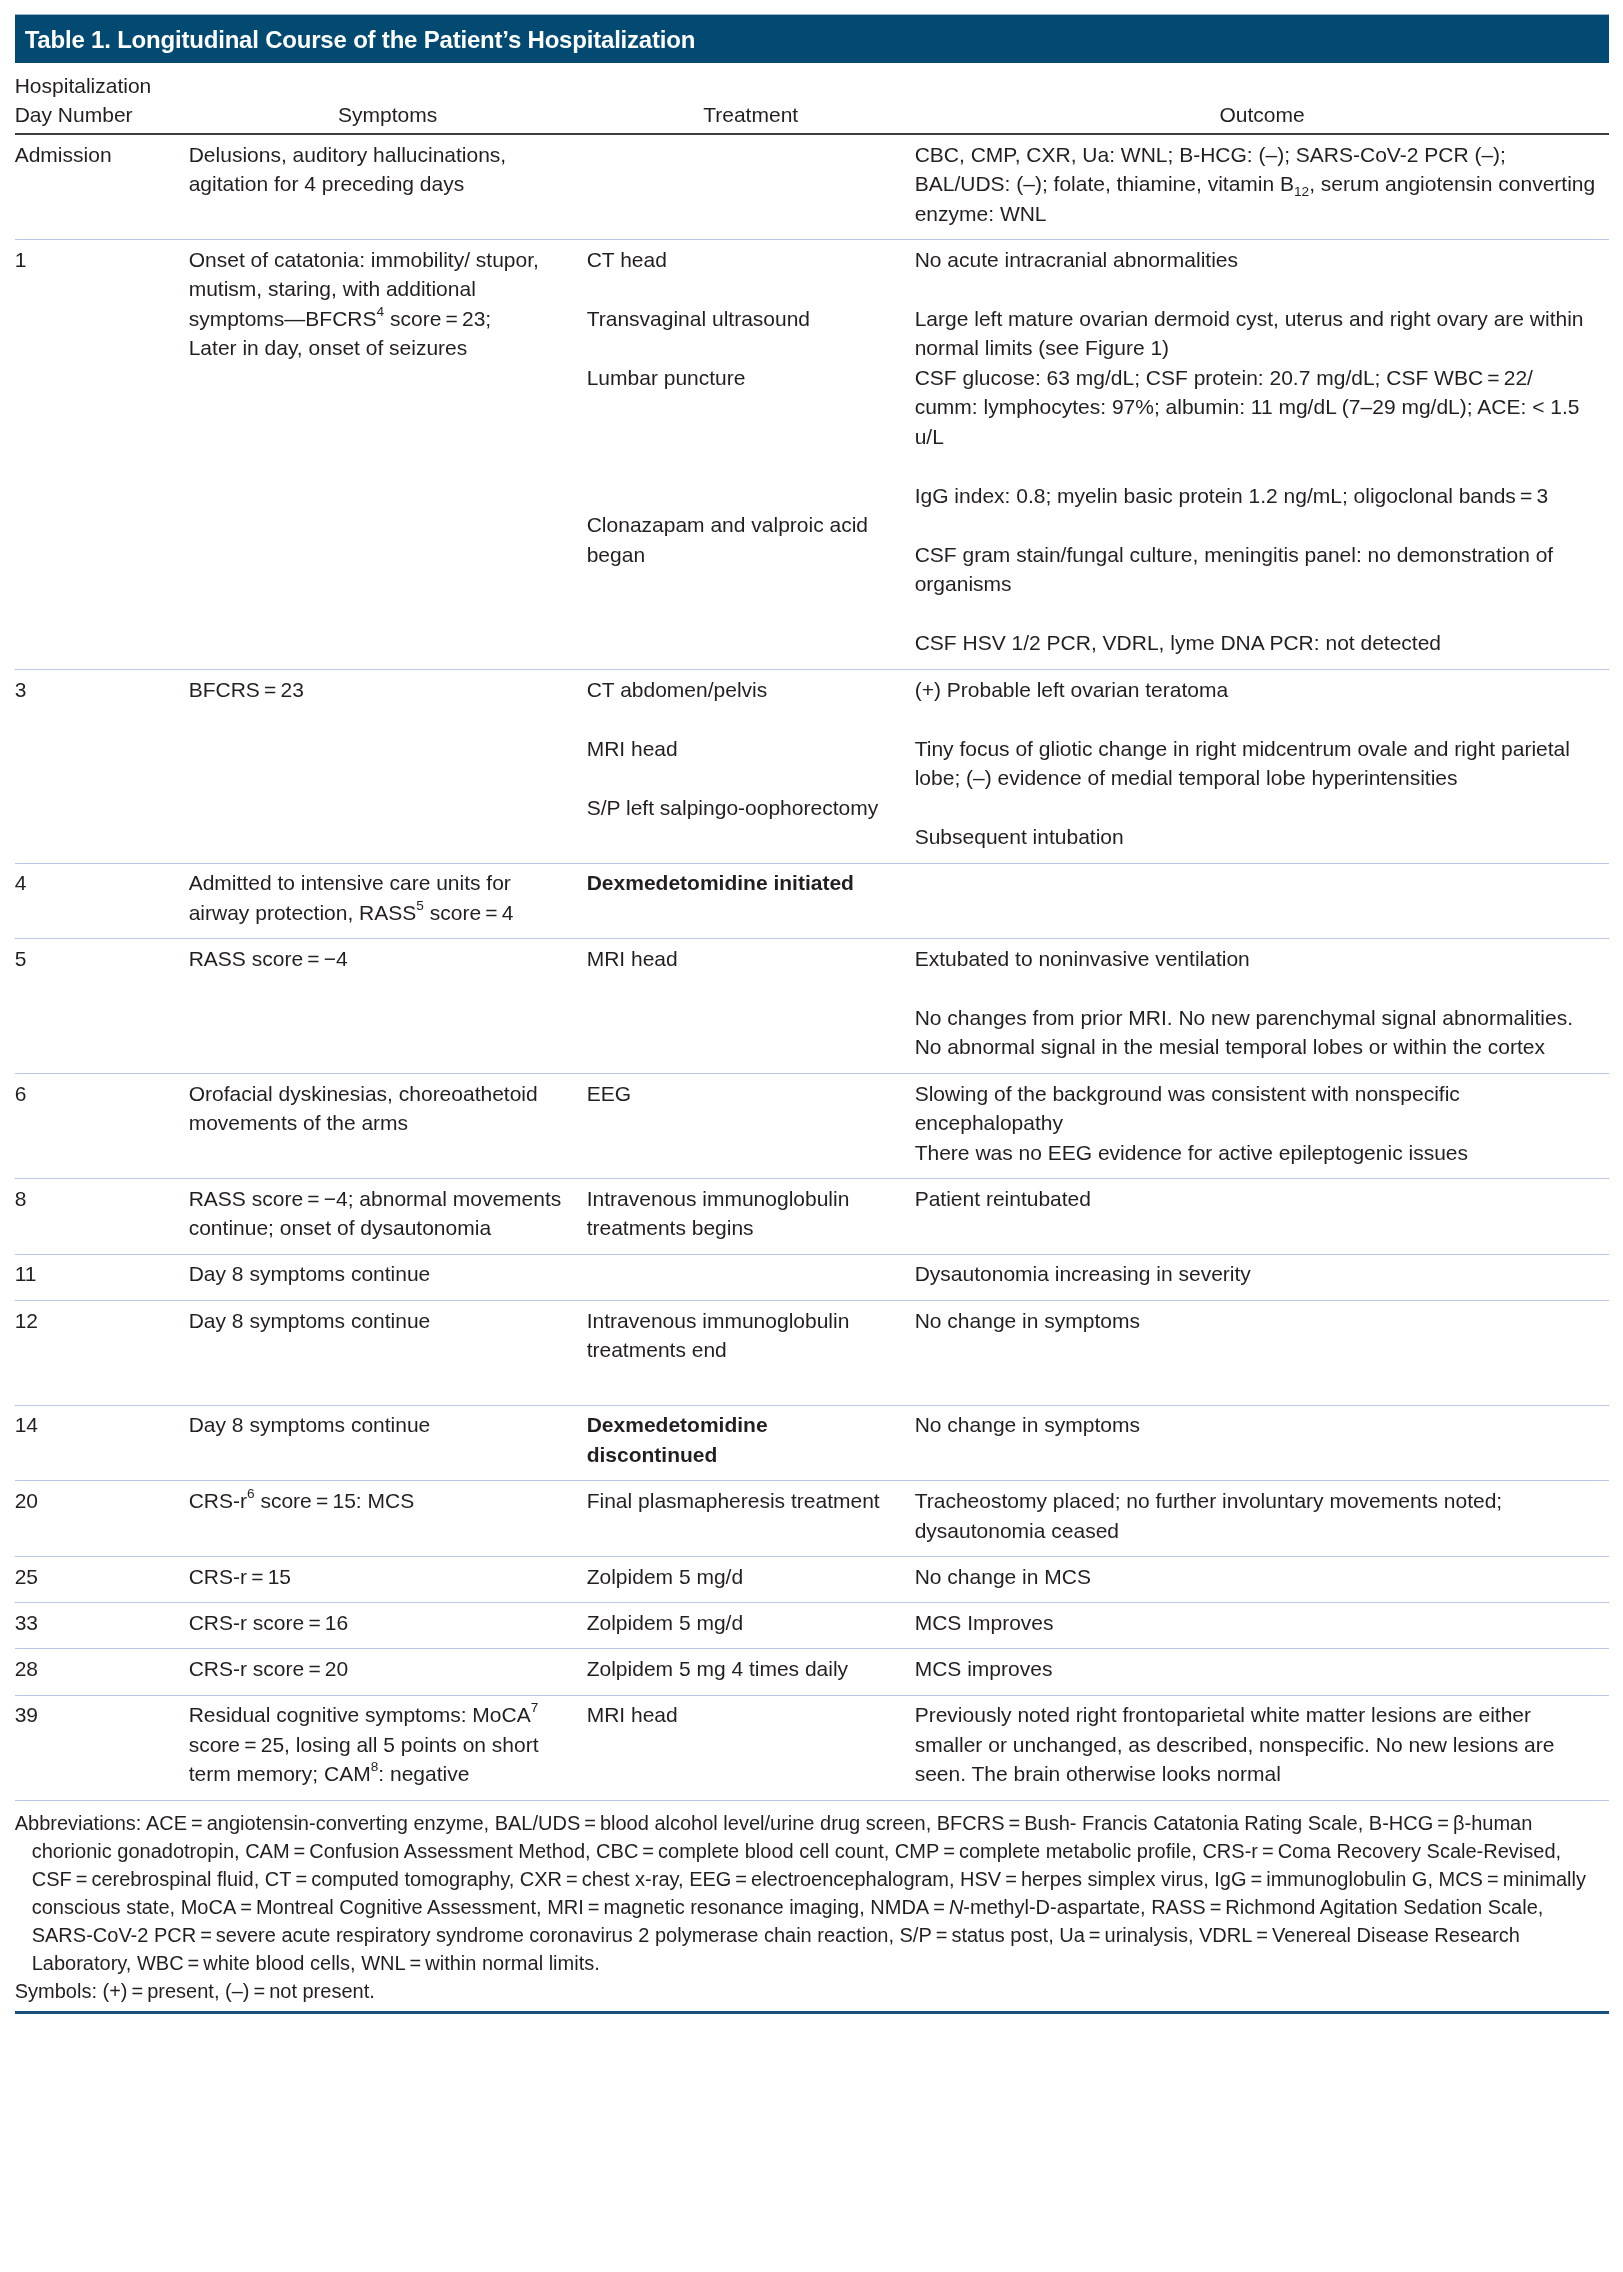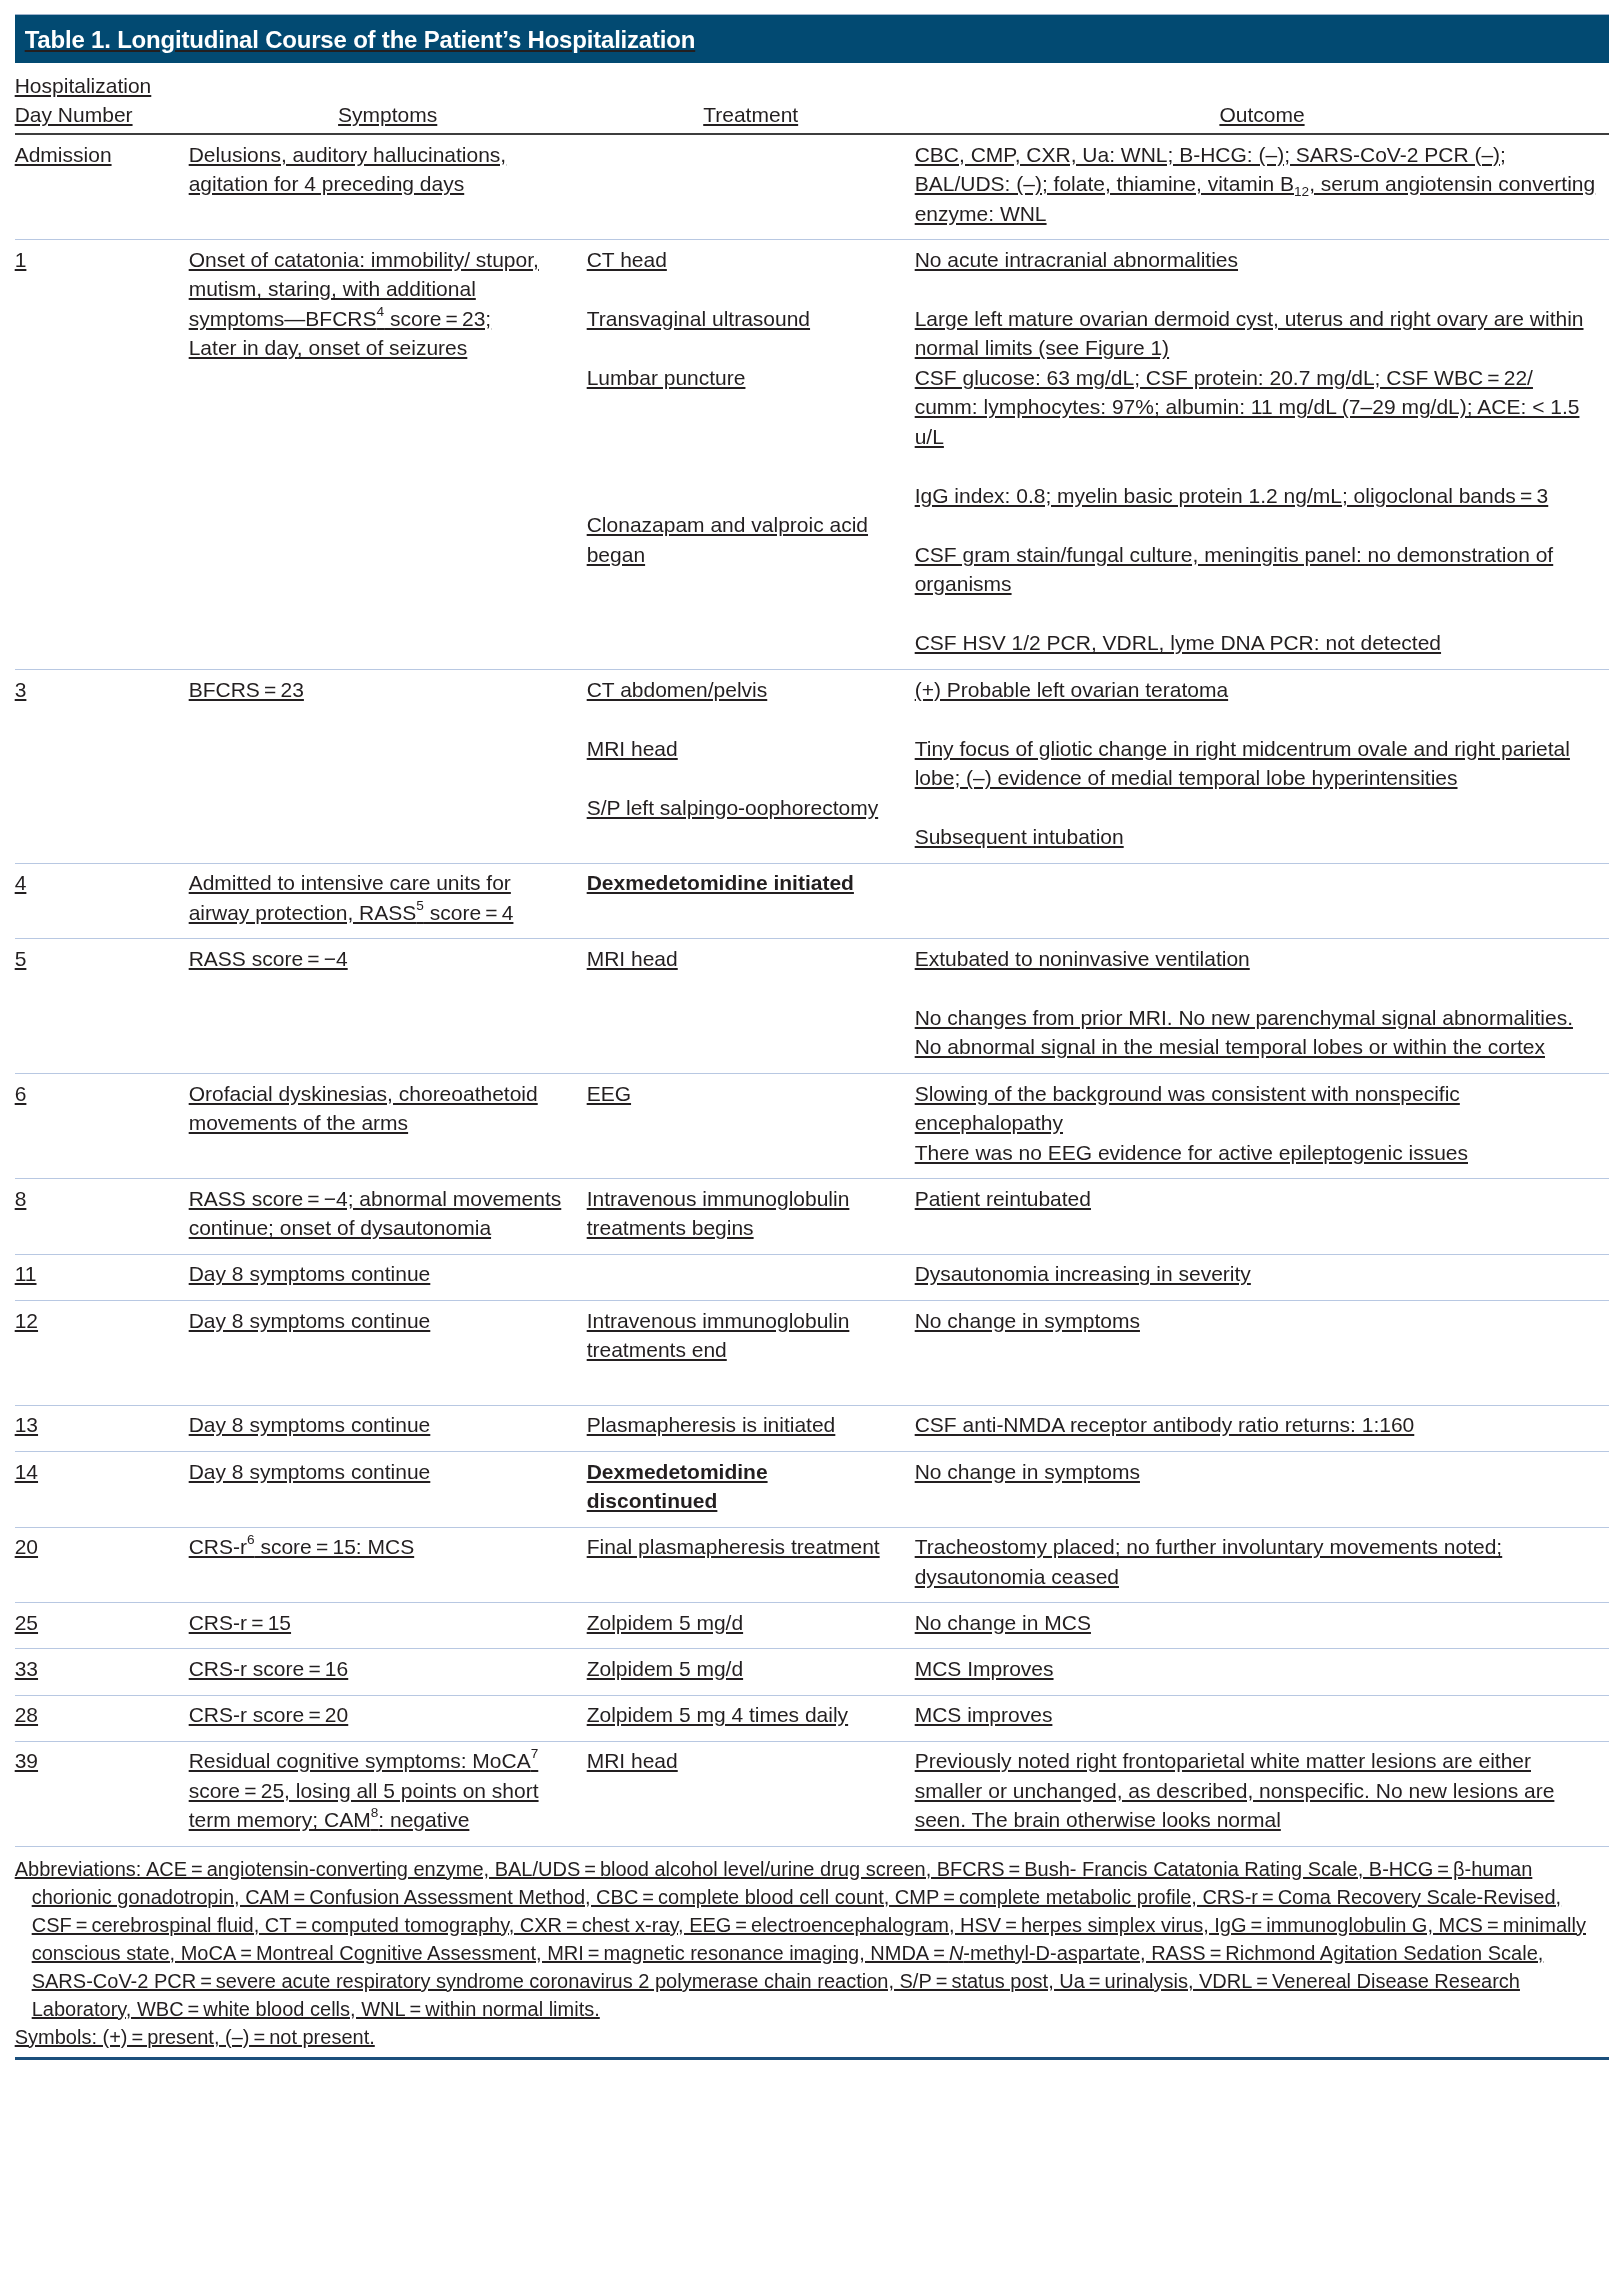--- a/index.html
+++ b/index.html
@@ -1,21 +1,21 @@
 <!DOCTYPE html>
 <html style="font-size:12.4px"><head>
 <meta charset="utf-8">
 <style>
   html, body { margin: 0; padding: 0; background: #ffffff; }
   body {
     width: 1624px;
     font-family: "Liberation Sans", "DejaVu Sans", sans-serif;
     color: #231f20;
   }
-  .page { padding: 14px 14.7px 23px 14.7px; text-decoration: underline; }
+  .page { padding: 14px 14.7px 23px 14.7px; }
   .title-bar {
     background: #024a72;
     border-top: 1.6px solid #9fb3cc;
     color: #ffffff;
     font-weight: bold;
     font-size: 24px;
     line-height: 31px;
     padding: 9.3px 10px 7.8px 10px;
     letter-spacing: -0.2px;
   }
@@ -194,32 +194,20 @@
             <div class="block">Day 8 symptoms continue</div>
           </td>
           <td style="padding-bottom: 40px;">
             <div class="block">Intravenous immunoglobulin treatments end</div>
           </td>
           <td style="padding-bottom: 40px;">
             <div class="block">No change in symptoms</div>
           </td>
         </tr>
         <tr>
-          <td>13</td>
-          <td>
-            <div class="block">Day 8 symptoms continue</div>
-          </td>
-          <td>
-            <div class="block">Plasmapheresis is initiated</div>
-          </td>
-          <td>
-            <div class="block">CSF anti-NMDA receptor antibody ratio returns: 1:160</div>
-          </td>
-        </tr>
-        <tr>
           <td>14</td>
           <td>
             <div class="block">Day 8 symptoms continue</div>
           </td>
           <td>
             <div class="block bold">Dexmedetomidine discontinued</div>
           </td>
           <td>
             <div class="block">No change in symptoms</div>
           </td>

